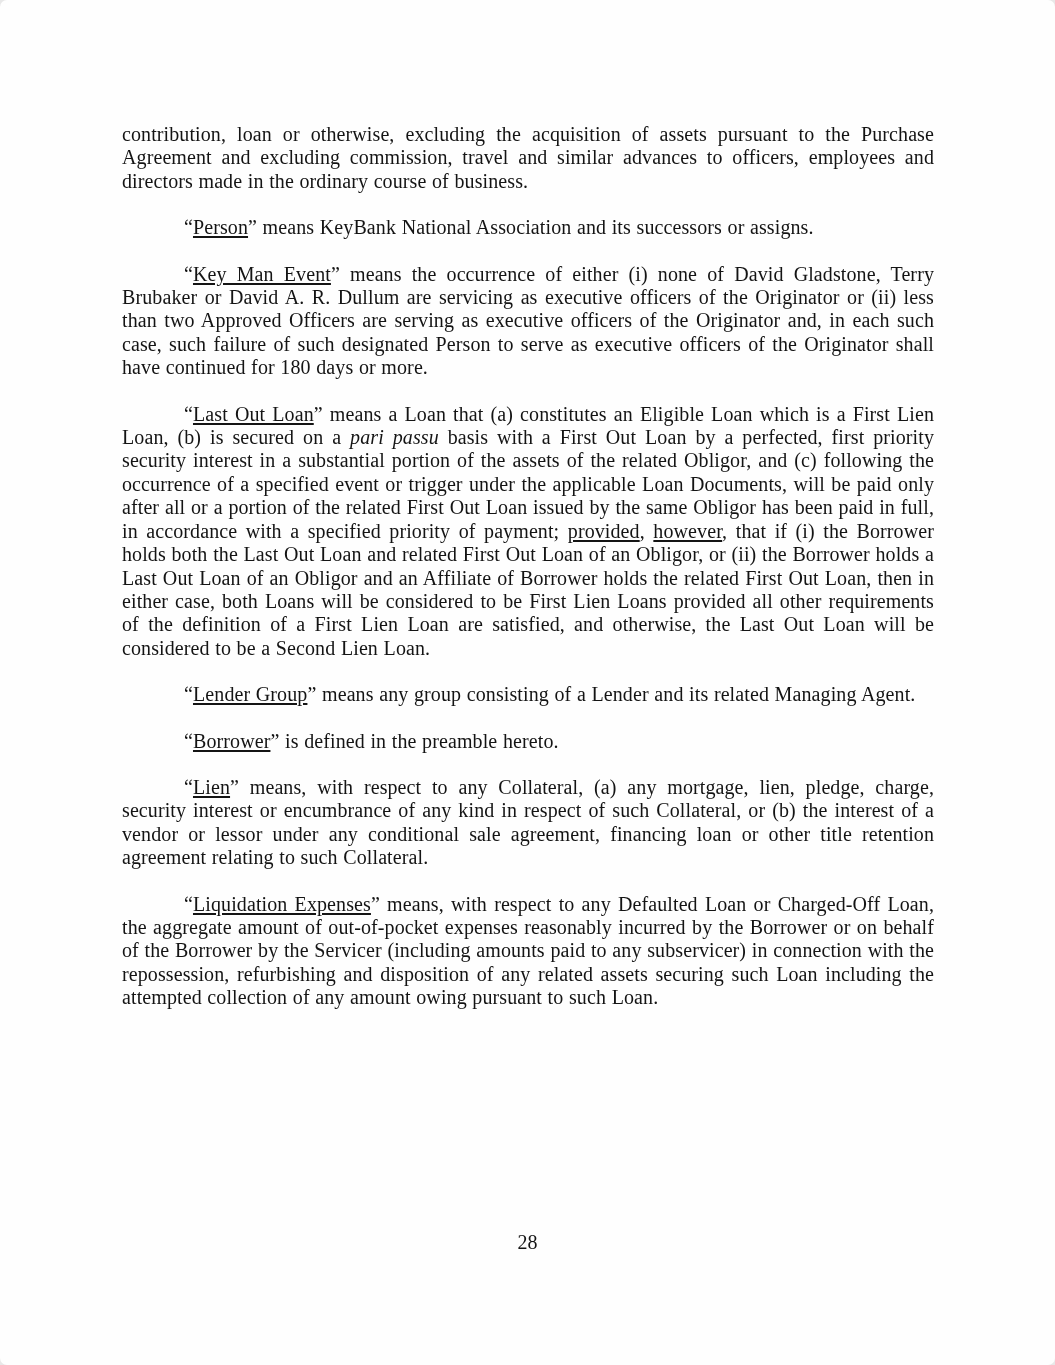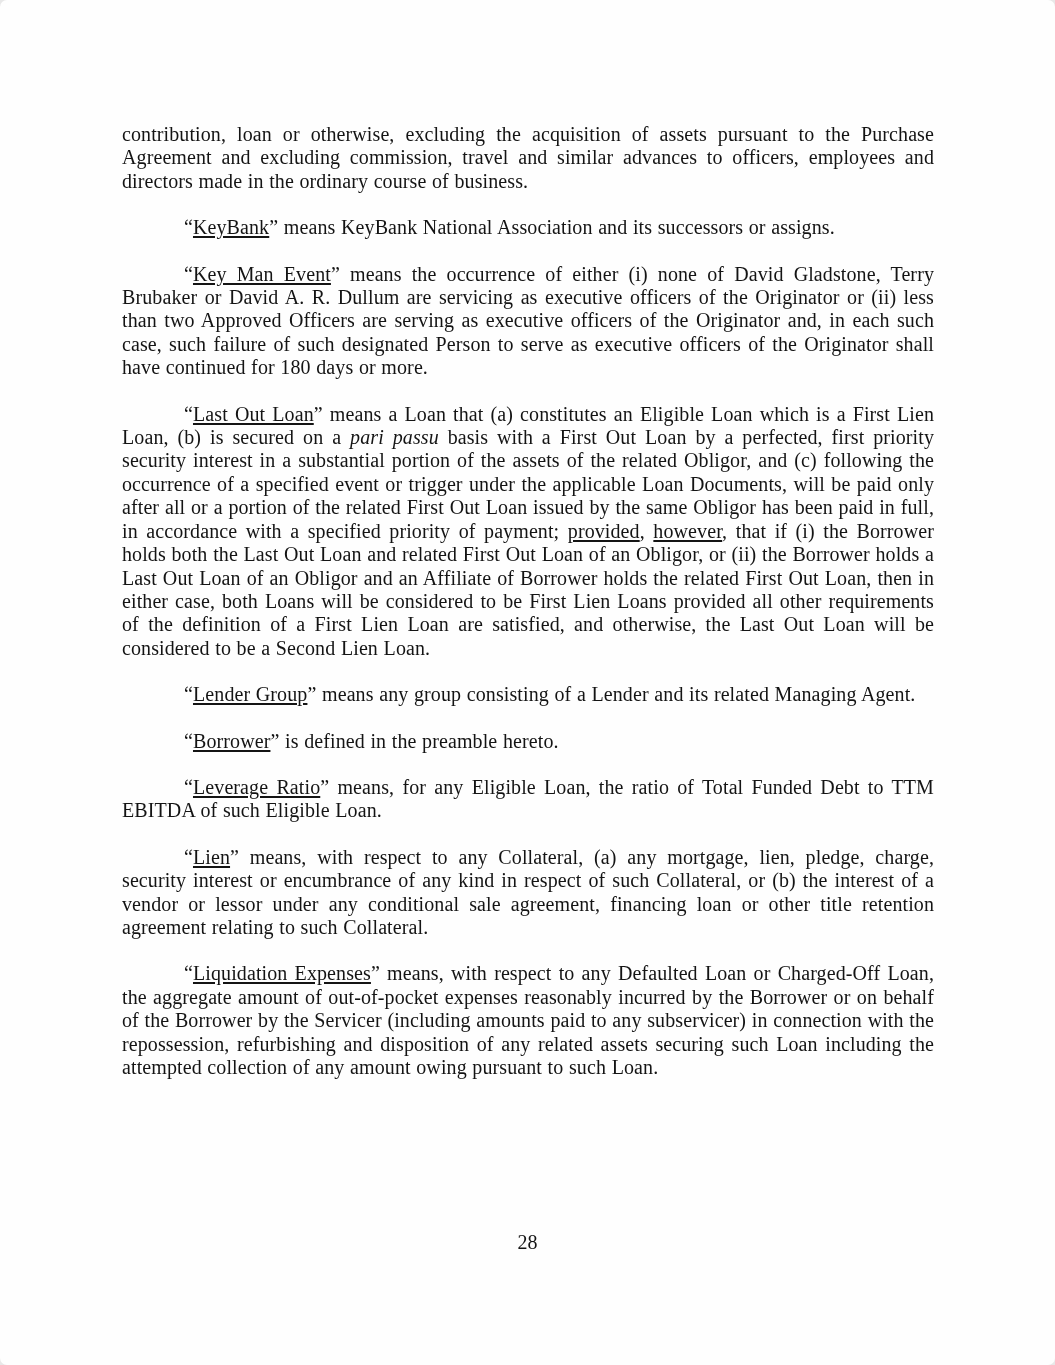--- a/index.html
+++ b/index.html
@@ -54,23 +54,22 @@
     font-size: 20px;
     line-height: 23.4px;
   }
 </style>
 </head>
 <body>
 
 <div class="page">
   <div class="content">
       <p class="para"><span>contribution, loan or otherwise, excluding the acquisition of assets pursuant to the Purchase Agreement and excluding commission, travel and similar advances to officers, employees and directors made in the ordinary course of business.</span></p>
-      <p class="para indent"><span>“</span><span class="u">KeyBank</span><span>” means KeyBank National Association and its successors or assigns.</span></p>
+      <p class="para indent"><span>“</span><span class="u">Person</span><span>” means KeyBank National Association and its successors or assigns.</span></p>
       <p class="para indent"><span>“</span><span class="u">Key Man Event</span><span>” means the occurrence of either (i) none of David Gladstone, Terry Brubaker or David A. R. Dullum are servicing as executive officers of the Originator or (ii) less than two Approved Officers are serving as executive officers of the Originator and, in each such case, such failure of such designated Person to serve as executive officers of the Originator shall have continued for 180 days or more.</span></p>
       <p class="para indent"><span>“</span><span class="u">Last Out Loan</span><span>” means a Loan that (a) constitutes an Eligible Loan which is a First Lien Loan, (b) is secured on a </span><span class="i">pari passu</span><span> basis with a First Out Loan by a perfected, first priority security interest in a substantial portion of the assets of the related Obligor, and (c) following the occurrence of a specified event or trigger under the applicable Loan Documents, will be paid only after all or a portion of the related First Out Loan issued by the same Obligor has been paid in full, in accordance with a specified priority of payment; </span><span class="u">provided</span><span>, </span><span class="u">however</span><span>, that if (i) the Borrower holds both the Last Out Loan and related First Out Loan of an Obligor, or (ii) the Borrower holds a Last Out Loan of an Obligor and an Affiliate of Borrower holds the related First Out Loan, then in either case, both Loans will be considered to be First Lien Loans provided all other requirements of the definition of a First Lien Loan are satisfied, and otherwise, the Last Out Loan will be considered to be a Second Lien Loan.</span></p>
       <p class="para indent"><span>“</span><span class="u">Lender Group</span><span>” means any group consisting of a Lender and its related Managing Agent.</span></p>
       <p class="para indent"><span>“</span><span class="u">Borrower</span><span>” is defined in the preamble hereto.</span></p>
-      <p class="para indent"><span>“</span><span class="u">Leverage Ratio</span><span>” means, for any Eligible Loan, the ratio of Total Funded Debt to TTM EBITDA of such Eligible Loan.</span></p>
       <p class="para indent"><span>“</span><span class="u">Lien</span><span>” means, with respect to any Collateral, (a) any mortgage, lien, pledge, charge, security interest or encumbrance of any kind in respect of such Collateral, or (b) the interest of a vendor or lessor under any conditional sale agreement, financing loan or other title retention agreement relating to such Collateral.</span></p>
       <p class="para indent"><span>“</span><span class="u">Liquidation Expenses</span><span>” means, with respect to any Defaulted Loan or Charged-Off Loan, the aggregate amount of out-of-pocket expenses reasonably incurred by the Borrower or on behalf of the Borrower by the Servicer (including amounts paid to any subservicer) in connection with the repossession, refurbishing and disposition of any related assets securing such Loan including the attempted collection of any amount owing pursuant to such Loan.</span></p>
     </div>
   <div class="page-number">28</div>
 </div>
 
 </body></html>

